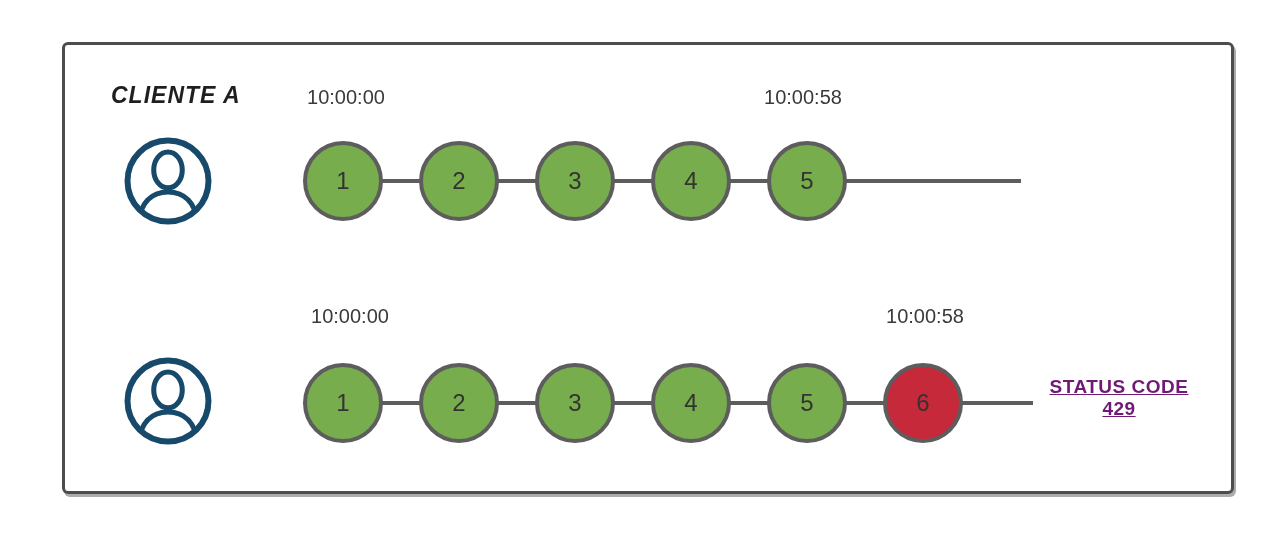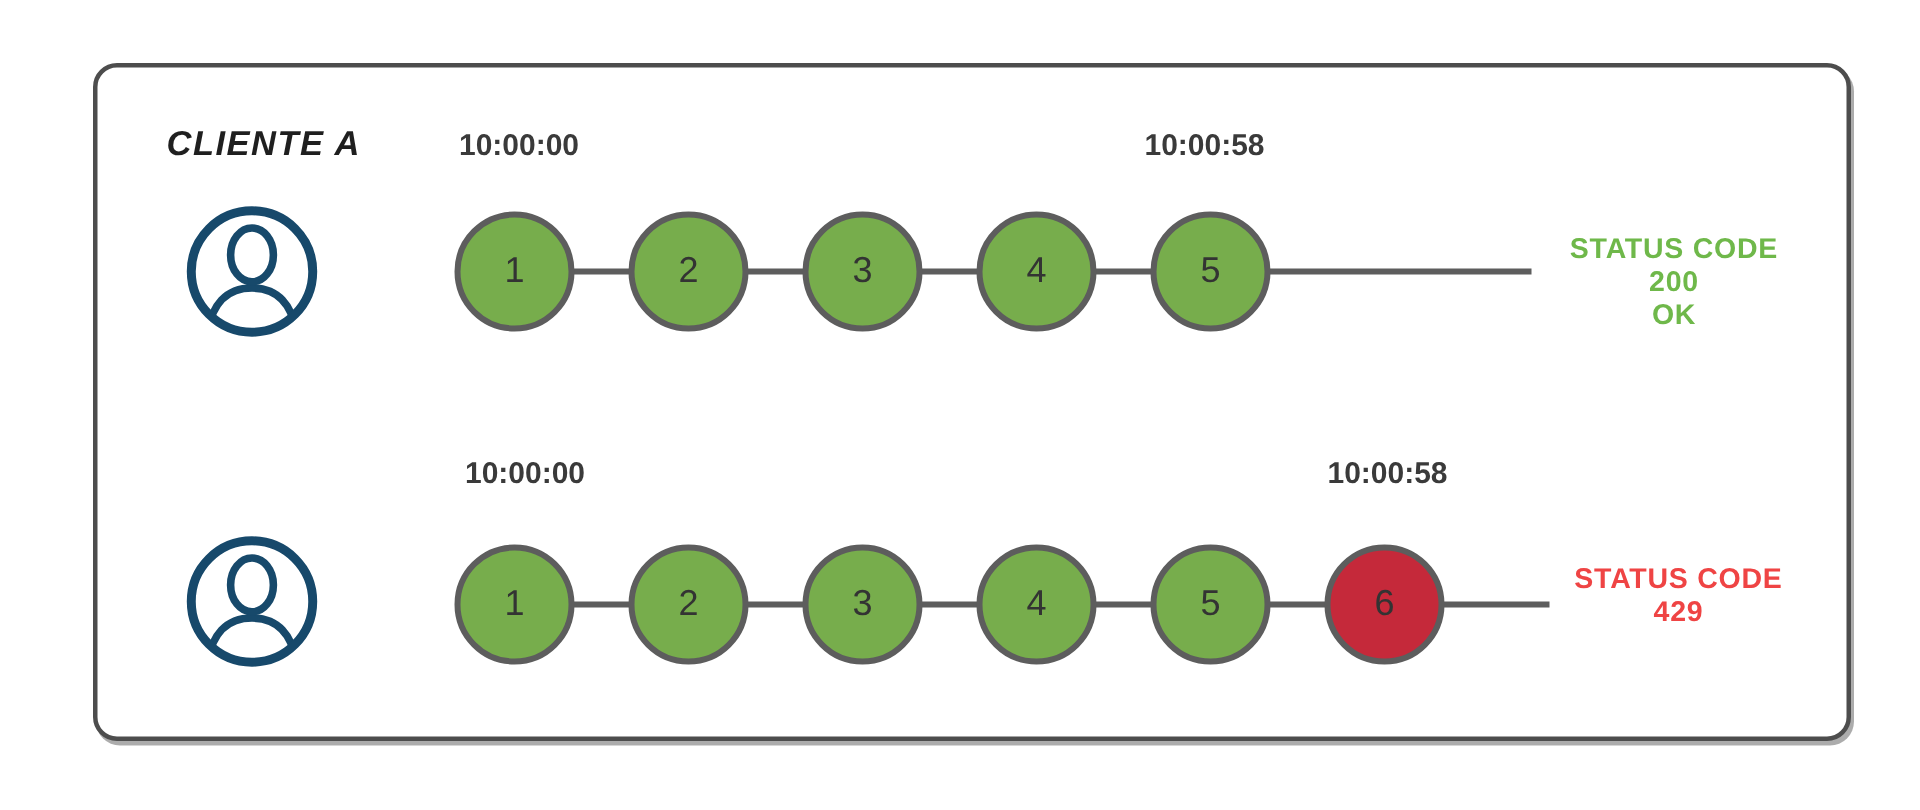--- a/index.html
+++ b/index.html
@@ -10,40 +10,40 @@
     background: #ffffff;
     font-family: "Liberation Sans", sans-serif;
     overflow: hidden;
   }
   .panel {
     position: absolute;
     left: 62px; top: 42px;
     width: 1172px; height: 452px;
     background: #ffffff;
     border: 3px solid var(--panel_border, #4d4d4d);
-    border-radius: 16px;
+    border-radius: 6px;
     box-shadow: 2px 3px 0 rgba(70,70,70,0.45);
     box-sizing: border-box;
   }
   .row { position: absolute; inset: 0; }
   .client-label {
     position: absolute;
     font-size: 23px;
     font-weight: bold;
     font-style: italic;
     letter-spacing: 1px;
     color: #1f1f1f;
     white-space: nowrap;
   }
   .timestamp {
     position: absolute;
     width: 100px;
     text-align: center;
     font-size: 20px;
-    font-weight: bold;
+    font-weight: normal;
     color: var(--text_dark, #3a3a3a);
     white-space: nowrap;
   }
   .timeline-line {
     position: absolute;
     height: 4px;
     background: var(--line_gray, #5d5d5d);
     z-index: 1;
   }
   .circle {
@@ -106,24 +106,20 @@
       <div class="timeline-line" style="left:278px; top:134px; width:678px;"></div>
 
       <div class="timeline">
           <div class="circle ok" style="left: 238px; top: 96px;">1</div>
           <div class="circle ok" style="left: 354px; top: 96px;">2</div>
           <div class="circle ok" style="left: 470px; top: 96px;">3</div>
           <div class="circle ok" style="left: 586px; top: 96px;">4</div>
           <div class="circle ok" style="left: 702px; top: 96px;">5</div>
         </div>
 
-      <div class="status" style="left: 966px; top: 111px; width: 170px; color: rgb(111, 184, 74);">
-        <div>STATUS CODE 200</div>
-        <div>OK</div>
-      </div>
     </div>
 
     <div class="row">
 
       <div class="avatar" style="left:57px; top:310px;">
         <svg viewBox="0 0 100 100" aria-hidden="true">
           <defs>
               <clipPath id="clipB">
                 <circle cx="50" cy="50" r="43"></circle>
               </clipPath>
@@ -143,19 +139,19 @@
 
       <div class="timeline">
           <div class="circle ok" style="left: 238px; top: 318px;">1</div>
           <div class="circle ok" style="left: 354px; top: 318px;">2</div>
           <div class="circle ok" style="left: 470px; top: 318px;">3</div>
           <div class="circle ok" style="left: 586px; top: 318px;">4</div>
           <div class="circle ok" style="left: 702px; top: 318px;">5</div>
           <div class="circle blocked" style="left: 818px; top: 318px;">6</div>
         </div>
 
-      <div class="status" style="left: 966px; top: 331px; width: 176px; color: #ef4444;">
+      <div class="status" style="left: 966px; top: 331px; width: 176px; color: #701a75; text-decoration: underline;">
         <div>STATUS CODE 429</div>
       </div>
     </div>
 
   </div>
 </div>
 
 </body></html>

